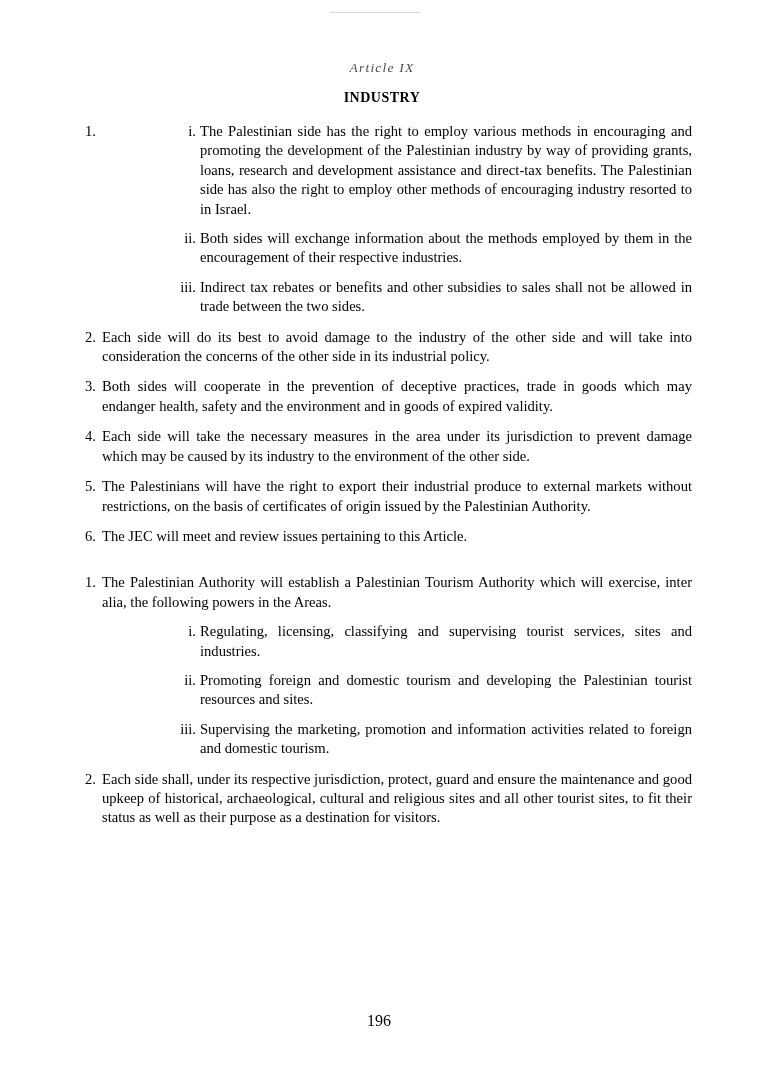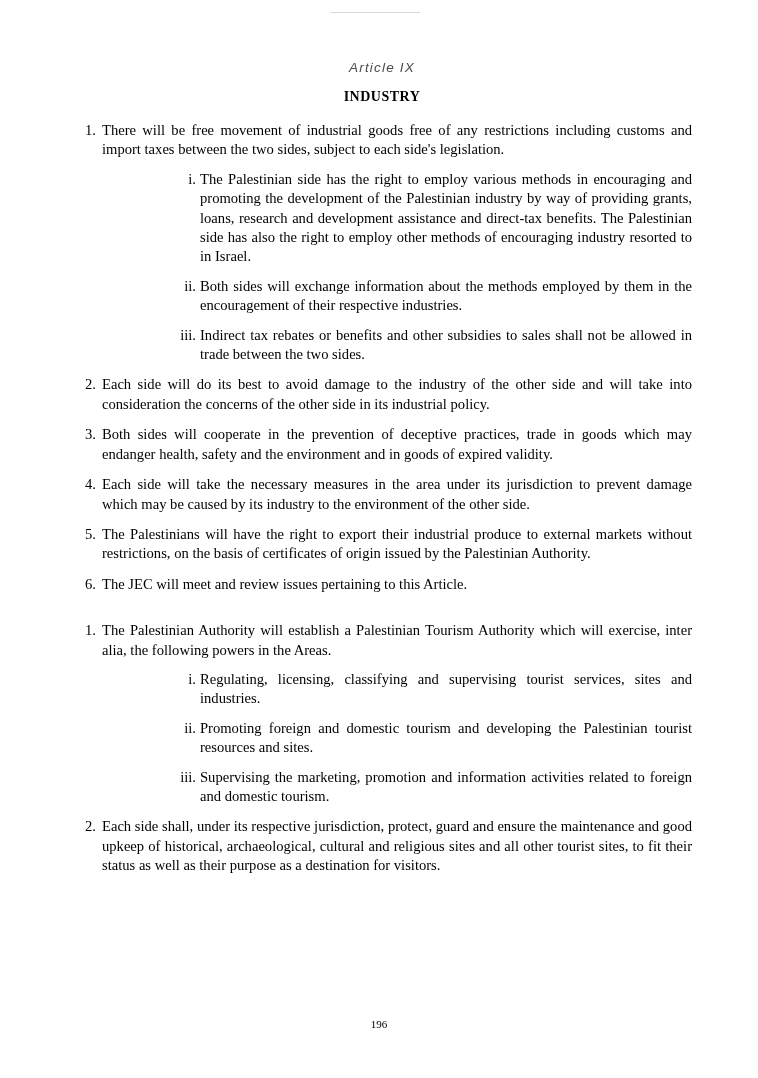--- a/index.html
+++ b/index.html
@@ -18,21 +18,21 @@
     overflow: hidden;
   }
   .content {
     position: absolute;
     left: 72px;
     top: 60px;
     width: 620px;
   }
   .article-mark {
     text-align: center;
-    font-family: Liberation Sans, sans-serif;
+    font-family: Liberation Serif, serif;
     font-size: 13.5px;
     letter-spacing: 1.2px;
     color: #2b2b2b;
     margin: 0 0 14px 0;
     opacity: 0.85;
     font-style: italic;
   }
   .section-title {
     text-align: center;
     font-weight: bold;
@@ -85,21 +85,21 @@
   }
   .spacer-block {
     height: 16px;
   }
   .page-number {
     position: absolute;
     left: 0;
     right: 0;
     bottom: 48px;
     text-align: center;
-    font-size: 11px;
+    font-size: 16px;
   }
   .top-rule {
     position: absolute;
     left: 330px;
     top: 12px;
     width: 90px;
     height: 1px;
     background: #d8d8d8;
   }
 </style>
@@ -111,21 +111,20 @@
 
   <div class="content">
 
     <div>
       <div class="article-mark">Article IX</div>
       <div class="section-title">INDUSTRY</div>
 
       <ol class="top-list">
         <li>
           <span class="num">1.</span>
-          <span class="body-text">There will be free movement of industrial goods free of any restrictions including customs and import taxes between the two sides, subject to each side's legislation.</span>
           <ol class="sub-list">
             <li>
               <span class="num">i.</span>
               <span class="body-text">The Palestinian side has the right to employ various methods in encouraging and promoting the development of the Palestinian industry by way of providing grants, loans, research and development assistance and direct-tax benefits. The Palestinian side has also the right to employ other methods of encouraging industry resorted to in Israel.</span>
             </li>
             <li>
               <span class="num">ii.</span>
               <span class="body-text">Both sides will exchange information about the methods employed by them in the encouragement of their respective industries.</span>
             </li>
             <li>

